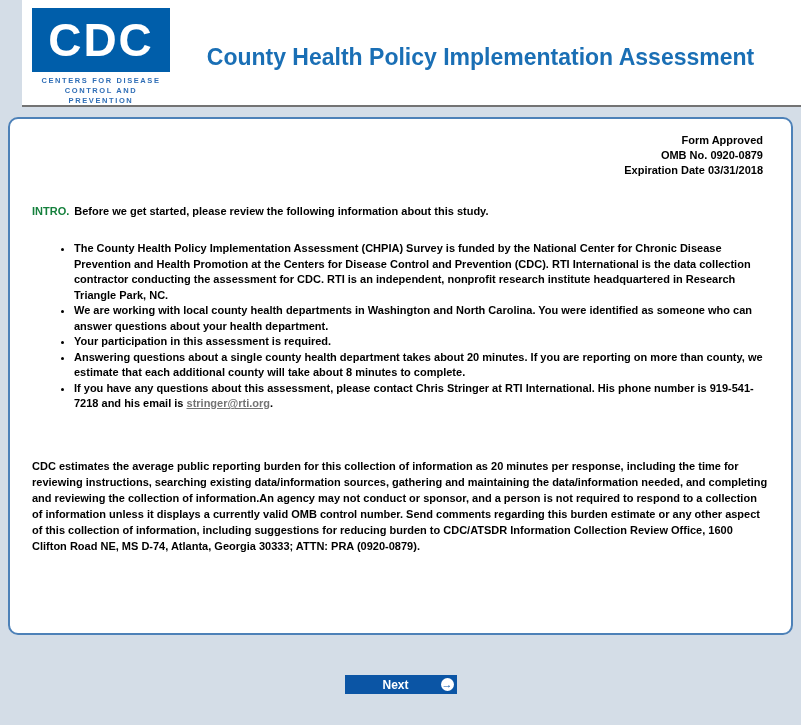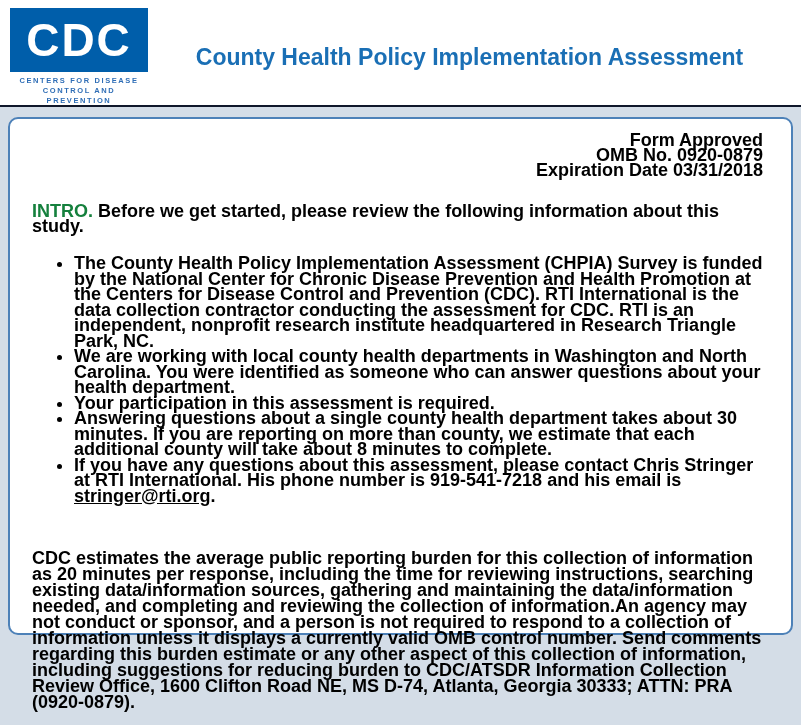--- a/index.html
+++ b/index.html
@@ -2,41 +2,41 @@
 <html><head>
 <meta charset="utf-8">
 <style>
   * { margin:0; padding:0; box-sizing:border-box; }
   html,body { width:801px; height:725px; }
   body { font-family:"Liberation Sans", sans-serif; background:#ffffff; overflow:hidden; }
 
   .page { width:801px; height:725px; display:flex; flex-direction:column; background:#d4dde7; }
 
   
-  .header { height:107px; background:#ffffff; display:flex; align-items:flex-start; border-bottom:2px solid #0f172a; flex:0 0 auto; }
+  .header { height:107px; background:#ffffff; display:flex; align-items:flex-start; border-bottom:2px solid #737373; flex:0 0 auto;margin-left:22px; }
   .cdc-logo { margin:8px 0 0 10px; width:138px; flex:0 0 auto; }
   .logo-box { background:#005eaa; color:#ffffff; height:64px; display:flex; align-items:center; justify-content:center;
               font-weight:bold; font-size:46px; letter-spacing:2px; transform-origin:top left; }
   .logo-text { color:#2f6eb6; font-size:7.5px; font-weight:bold; letter-spacing:1.6px; text-align:center; margin-top:4px; line-height:10px; }
   .page-title { flex:1; text-align:center; margin-top:44px; color:#1a6fb5; font-size:23px; font-weight:bold; padding-right:10px; }
 
   
   .body-area { flex:1; padding-top:10px; }
   .panel { margin:0 8px; background:#ffffff; border:2px solid #4d81b8; border-radius:10px; height:518px;
-           padding:14px 22px; font-size:18px; font-weight:bold; color:#000000; }
+           padding:14px 22px; font-size:11px; font-weight:bold; color:#000000; }
 
   .form-approved { text-align:right; line-height:15px; padding-right:6px; }
 
   .intro-line { margin-top:26px; line-height:15px; }
   .intro-label { color:#15803d; margin-right:5px; }
 
   ul.bullets { margin:22px 0 0 0; padding-left:42px; line-height:15.5px; }
   ul.bullets li { margin:0; }
 
-  .email-link { color:#000000; text-decoration:underline; font-weight:bold; }
+  .email-link { color:#737373; text-decoration:underline; font-weight:bold; }
 
   .burden { margin-top:46px; line-height:16px; }
   .click-next { margin-top:34px; line-height:16px; }
 
   
   .footer { display:flex; justify-content:center; margin-top:40px; }
   .next-button { width:112px; height:19px; background:#0b55a5; border:none; color:#ffffff; font-weight:bold; font-size:12px;
                  font-family:"Liberation Sans", sans-serif; display:flex; align-items:center; justify-content:center;
                  position:relative; cursor:pointer; }
   .next-button .label { margin-right:10px; }
@@ -69,24 +69,30 @@
       </div>
 
       <p class="intro-line">
         <span class="intro-label">INTRO.</span><span>Before we get started, please review the following information about this study.</span>
       </p>
 
       <ul class="bullets">
         <li>The County Health Policy Implementation Assessment (CHPIA) Survey is funded by the National Center for Chronic Disease Prevention and Health Promotion at the Centers for Disease Control and Prevention (CDC). RTI International is the data collection contractor conducting the assessment for CDC. RTI is an independent, nonprofit research institute headquartered in Research Triangle Park, NC.</li>
         <li>We are working with local county health departments in Washington and North Carolina. You were identified as someone who can answer questions about your health department.</li>
         <li>Your participation in this assessment is required.</li>
-        <li>Answering questions about a single county health department takes about 30 minutes. If you are reporting on more than county, we estimate that each additional county will take about 8 minutes to complete.</li>
+        <li>Answering questions about a single county health department takes about 20 minutes. If you are reporting on more than county, we estimate that each additional county will take about 8 minutes to complete.</li>
         <li><span>If you have any questions about this assessment, please contact Chris Stringer at RTI International. His phone number is 919-541-7218 and his email is </span><a href="#" class="email-link">stringer@rti.org</a><span>.</span></li>
       </ul>
 
       <p class="burden">CDC estimates the average public reporting burden for this collection of information as 20 minutes per response, including the time for reviewing instructions, searching existing data/information sources, gathering and maintaining the data/information needed, and completing and reviewing the collection of information.An agency may not conduct or sponsor, and a person is not required to respond to a collection of information unless it displays a currently valid OMB control number. Send comments regarding this burden estimate or any other aspect of this collection of information, including suggestions for reducing burden to CDC/ATSDR Information Collection Review Office, 1600 Clifton Road NE, MS D-74, Atlanta, Georgia 30333; ATTN: PRA (0920-0879).</p>
 
 
     </div>
 
+    <div class="footer">
+      <button class="next-button">
+        <span class="label">Next</span>
+        <span class="arrow-circle">→</span>
+      </button>
+    </div>
   </div>
 
 </div>
 
 </body></html>

